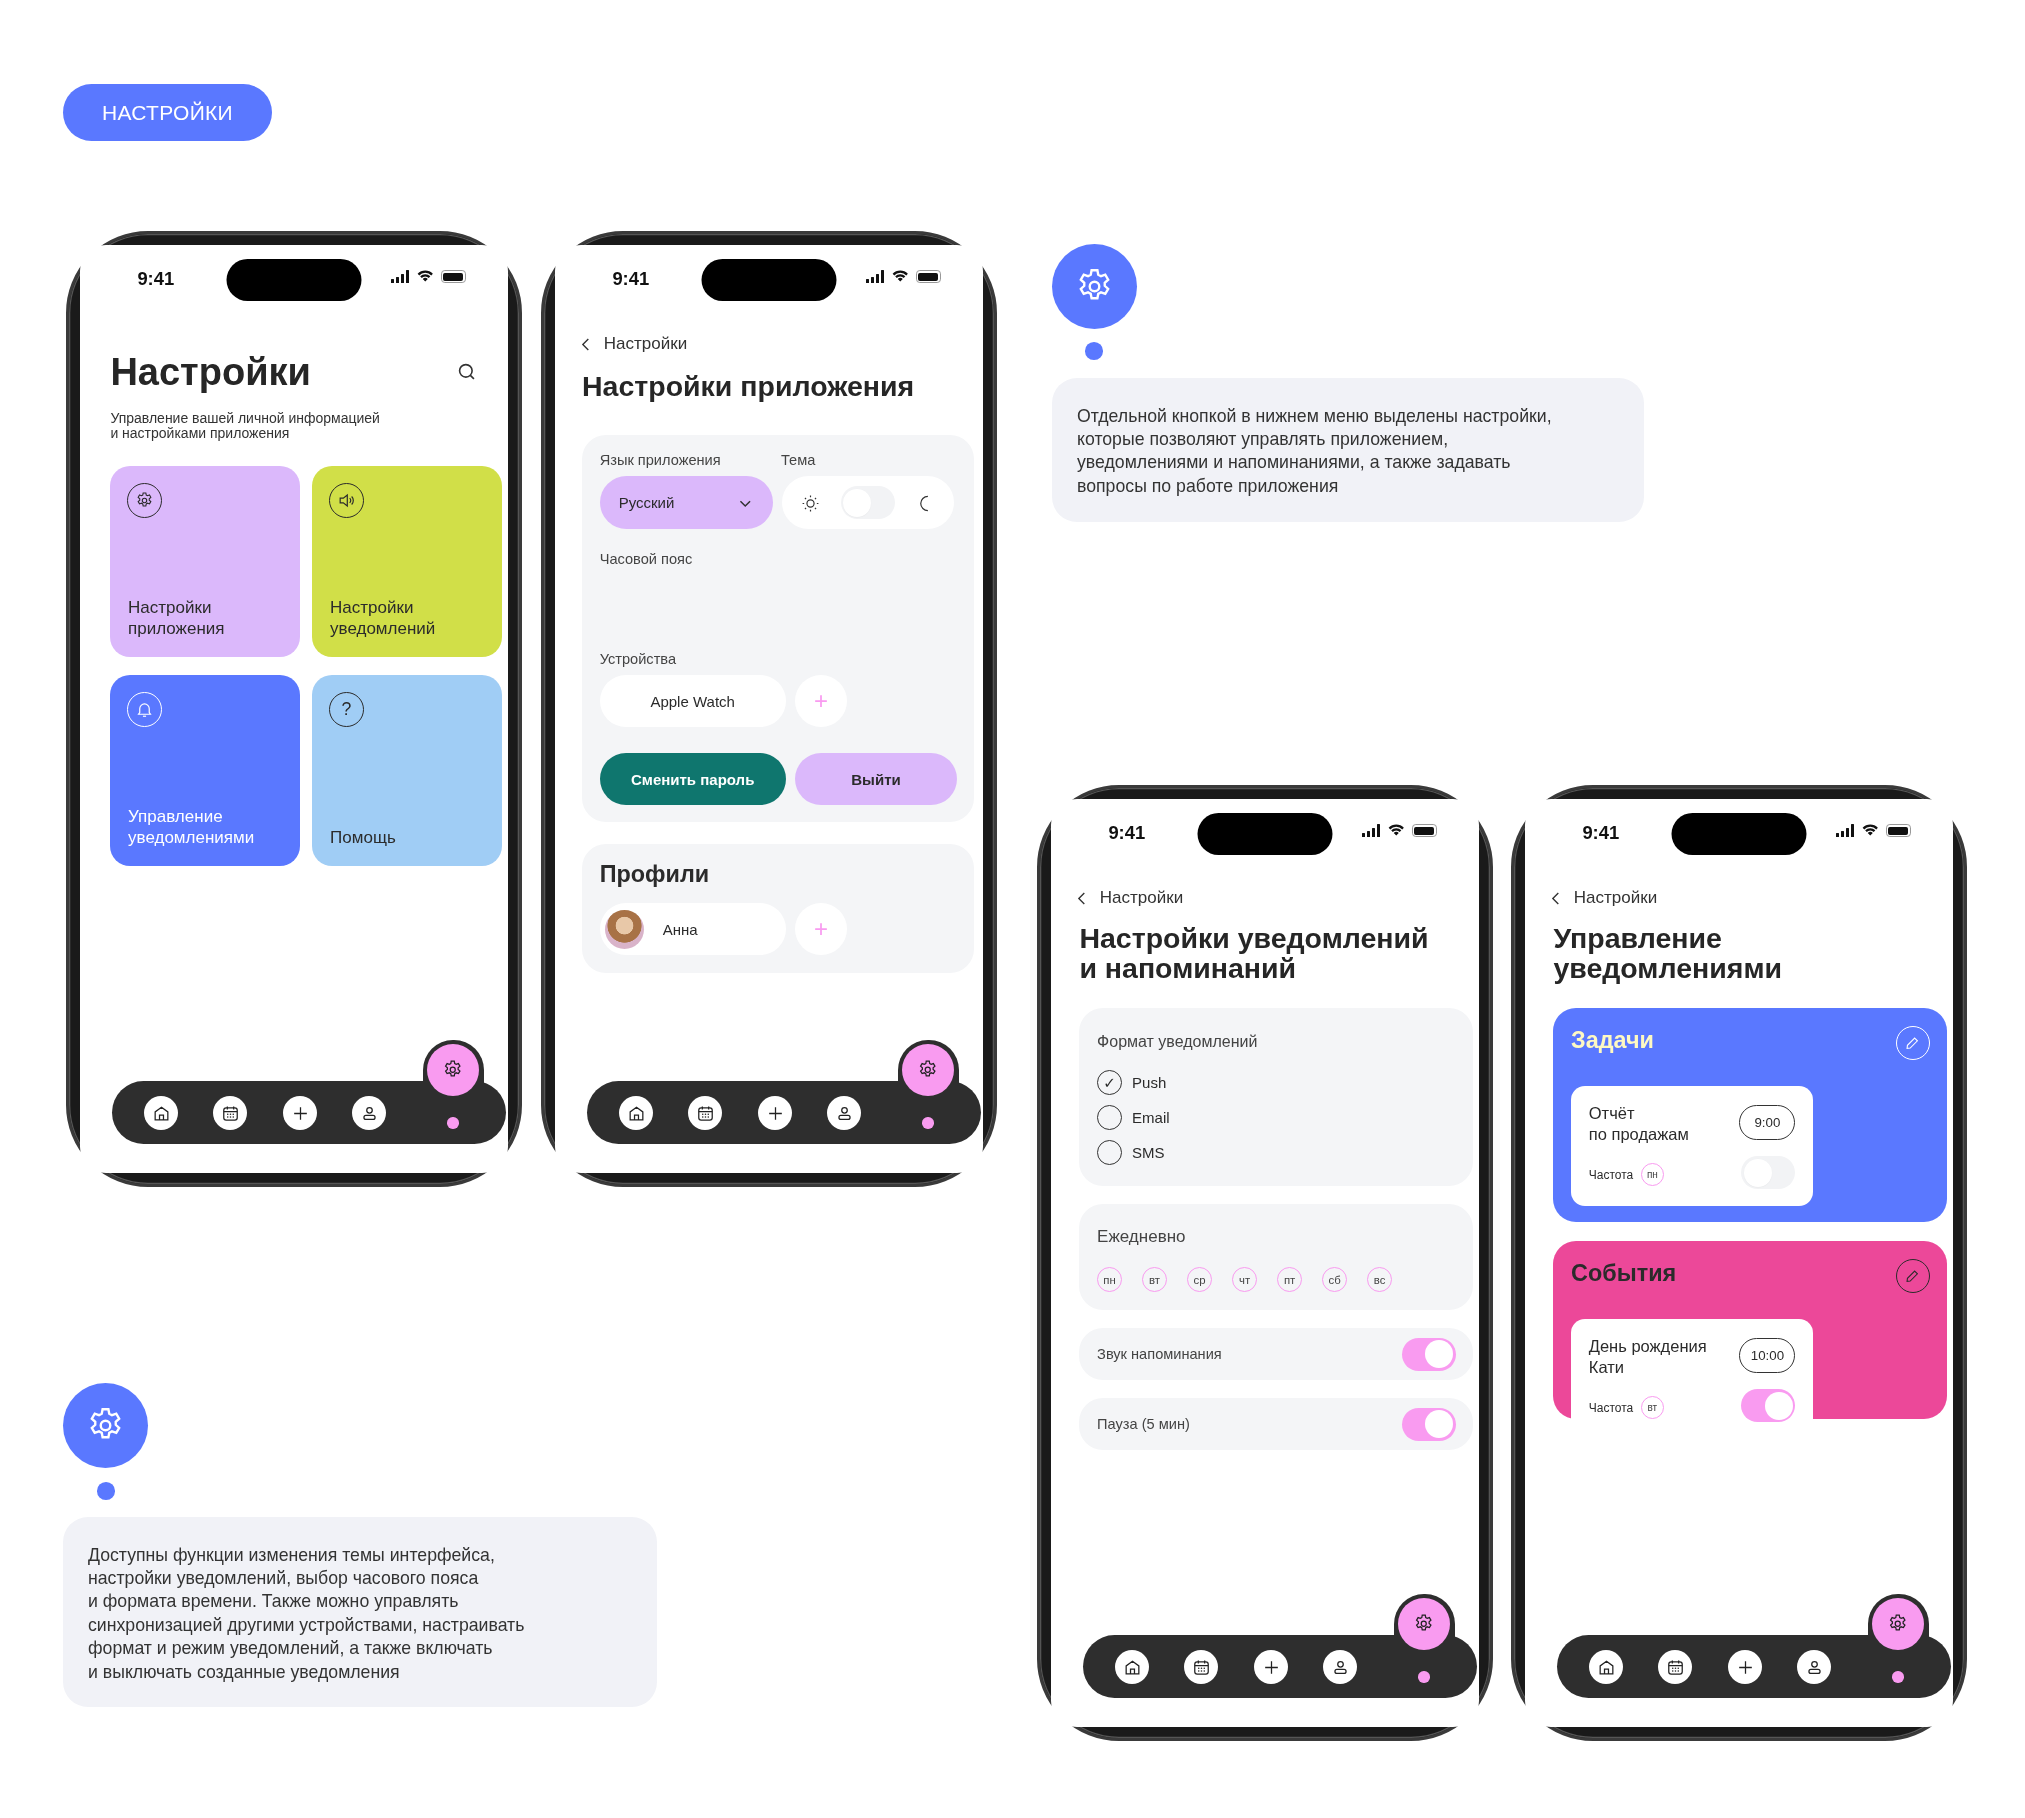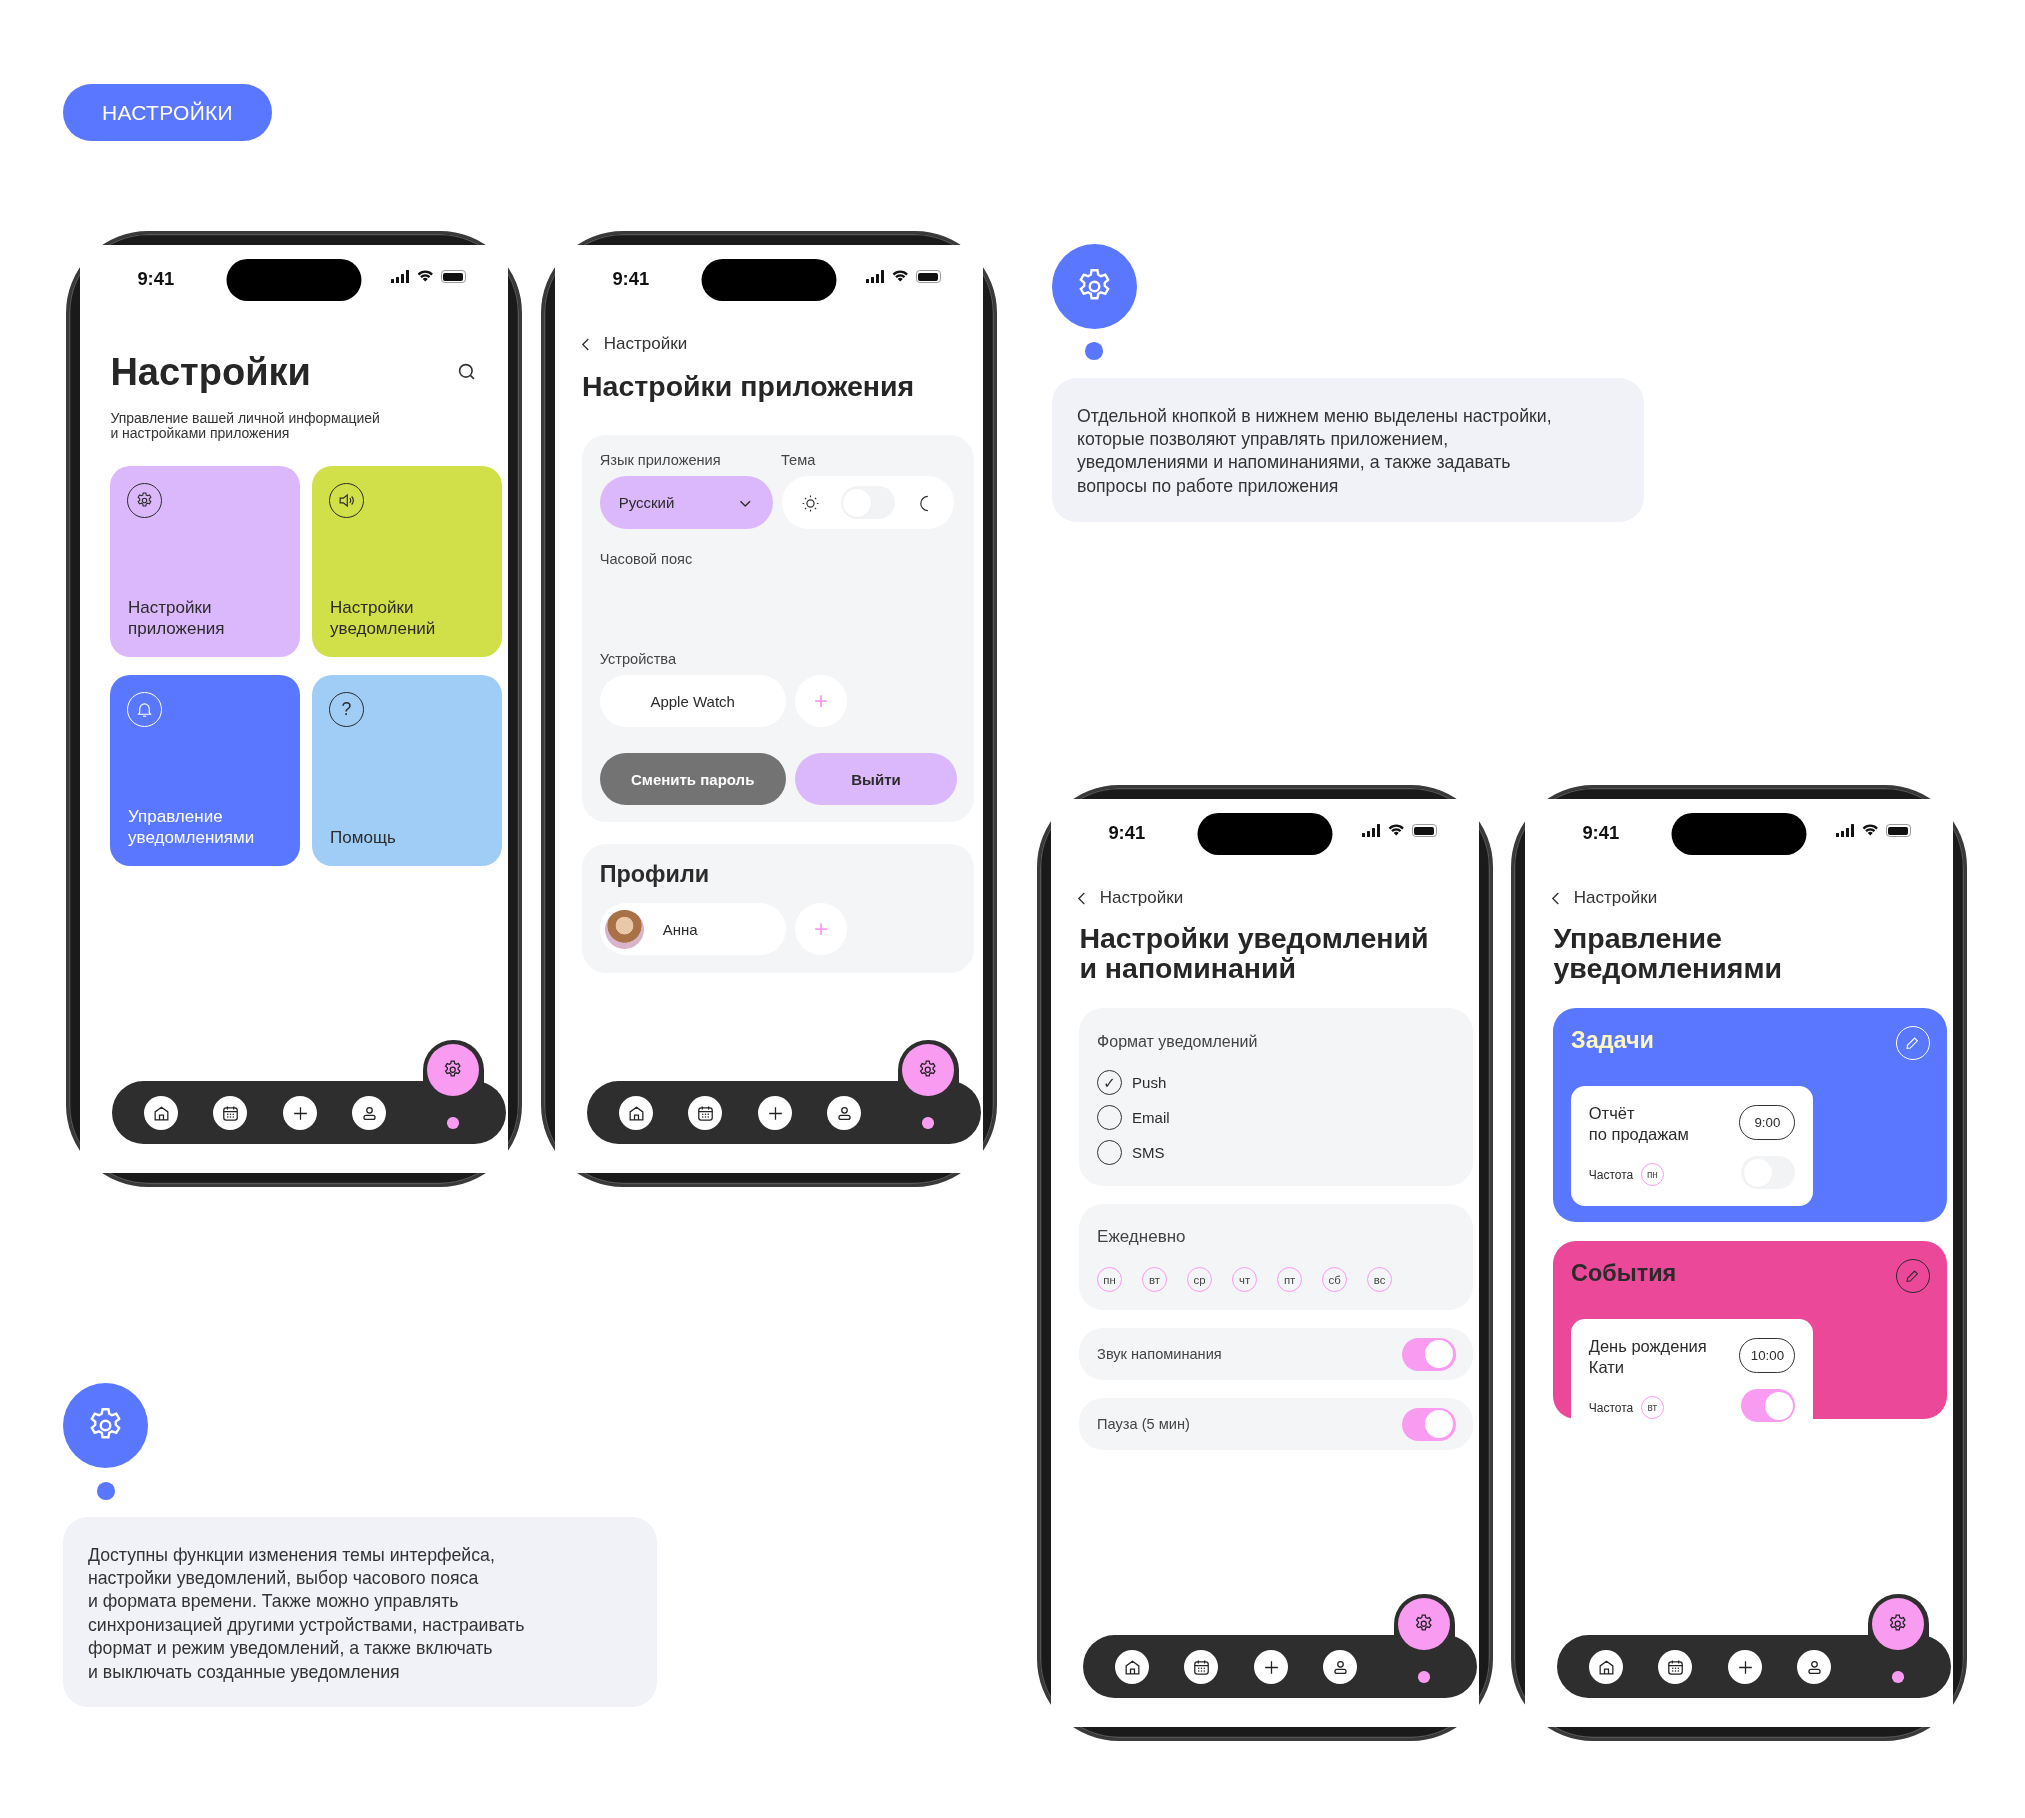--- a/index.html
+++ b/index.html
@@ -6,21 +6,21 @@
   body { width: 2025px; height: 1818px; background: #ffffff; position: relative; overflow: hidden;
          font-family: "Liberation Sans", "DejaVu Sans", sans-serif; color: #2b2b2b; }
   .abs { position: absolute; }
 
   .section-pill { left: 63px; top: 84px; width: 209px; height: 57px; border-radius: 28.5px; background: #5a78ff;
     color: #fff; font-size: 21px; display: flex; align-items: center; justify-content: center; letter-spacing: 0.3px; }
 
   
   .phone { position: absolute; width: 456px; height: 956px; border-radius: 82px; background: #1a1a1a;
            border: 3.8px solid #3a3a3a; box-shadow: 0 0 0 1.3px #555 inset; }
-  .screen { position: absolute; left: 11.4px; top: 11.4px; right: 11.4px; bottom: 11.4px; border-radius: 11px;
+  .screen { position: absolute; left: 11.4px; top: 11.4px; right: 11.4px; bottom: 11.4px; border-radius: 26px;
             background: #fff; overflow: hidden; }
   .island { position: absolute; left: 50%; top: 14px; transform: translateX(-50%); width: 135px; height: 42px;
             border-radius: 21px; background: #000; }
   .sb-time { position: absolute; left: 57px; top: 23px; font-size: 18.4px; font-weight: 700; color: #111; }
   .sb-icons { position: absolute; right: 42px; top: 25px; display: flex; gap: 7.6px; align-items: center; }
   .sig { display: flex; gap: 1.9px; align-items: flex-end; height: 12.7px; }
   .sig i { display: block; width: 3.2px; background: #111; border-radius: 0.6px; }
   .batt { width: 25px; height: 12.7px; border-radius: 3.8px; border: 1.3px solid #999; padding: 1.3px; }
   .batt b { display: block; width: 100%; height: 100%; background: #111; border-radius: 1.9px; }
 
@@ -39,21 +39,21 @@
 
   .card-grid-tile { position: absolute; width: 190px; height: 191px; border-radius: 20px; padding: 16.5px; }
   .tile-icon { width: 35px; height: 35px; border-radius: 50%; border: 1.3px solid #2b2b2b; display:flex; align-items:center; justify-content:center; }
   .tile-label { position: absolute; left: 17.7px; bottom: 17.7px; font-size: 17px; line-height: 1.25; }
 
   .panel { position: absolute; background: #f4f5f7; border-radius: 24px; }
   .label-s { position: absolute; font-size: 14.6px; color: #444; }
   .pill { position: absolute; border-radius: 26.6px; display: flex; align-items: center; font-size: 15px; }
   .pill-lilac { background: #dbb8fb; }
   .pill-white { background: #fff; }
-  .pill-pink { background: #737373; }
+  .pill-pink { background: #0f766e; }
 
   .switch { position: absolute; width: 54px; height: 33px; border-radius: 16.5px; }
   .switch .knob { position: absolute; top: 2.5px; width: 28px; height: 28px; border-radius: 50%; background: #fff; }
   .switch.on { background: #f99bf0; }
   .switch.on .knob { right: 2.5px; }
   .switch.off { background: #f2f3f5; }
   .switch.off .knob { left: 2.5px; box-shadow: 0 0.6px 1.3px rgba(0,0,0,.05); }
 
   .radio { position: absolute; left: 17.7px; display: flex; align-items: center; gap: 10px; font-size: 15px; }
   .radio-c { width: 25px; height: 25px; border-radius: 50%; border: 1.3px solid #333; display:flex; align-items:center; justify-content:center; }

